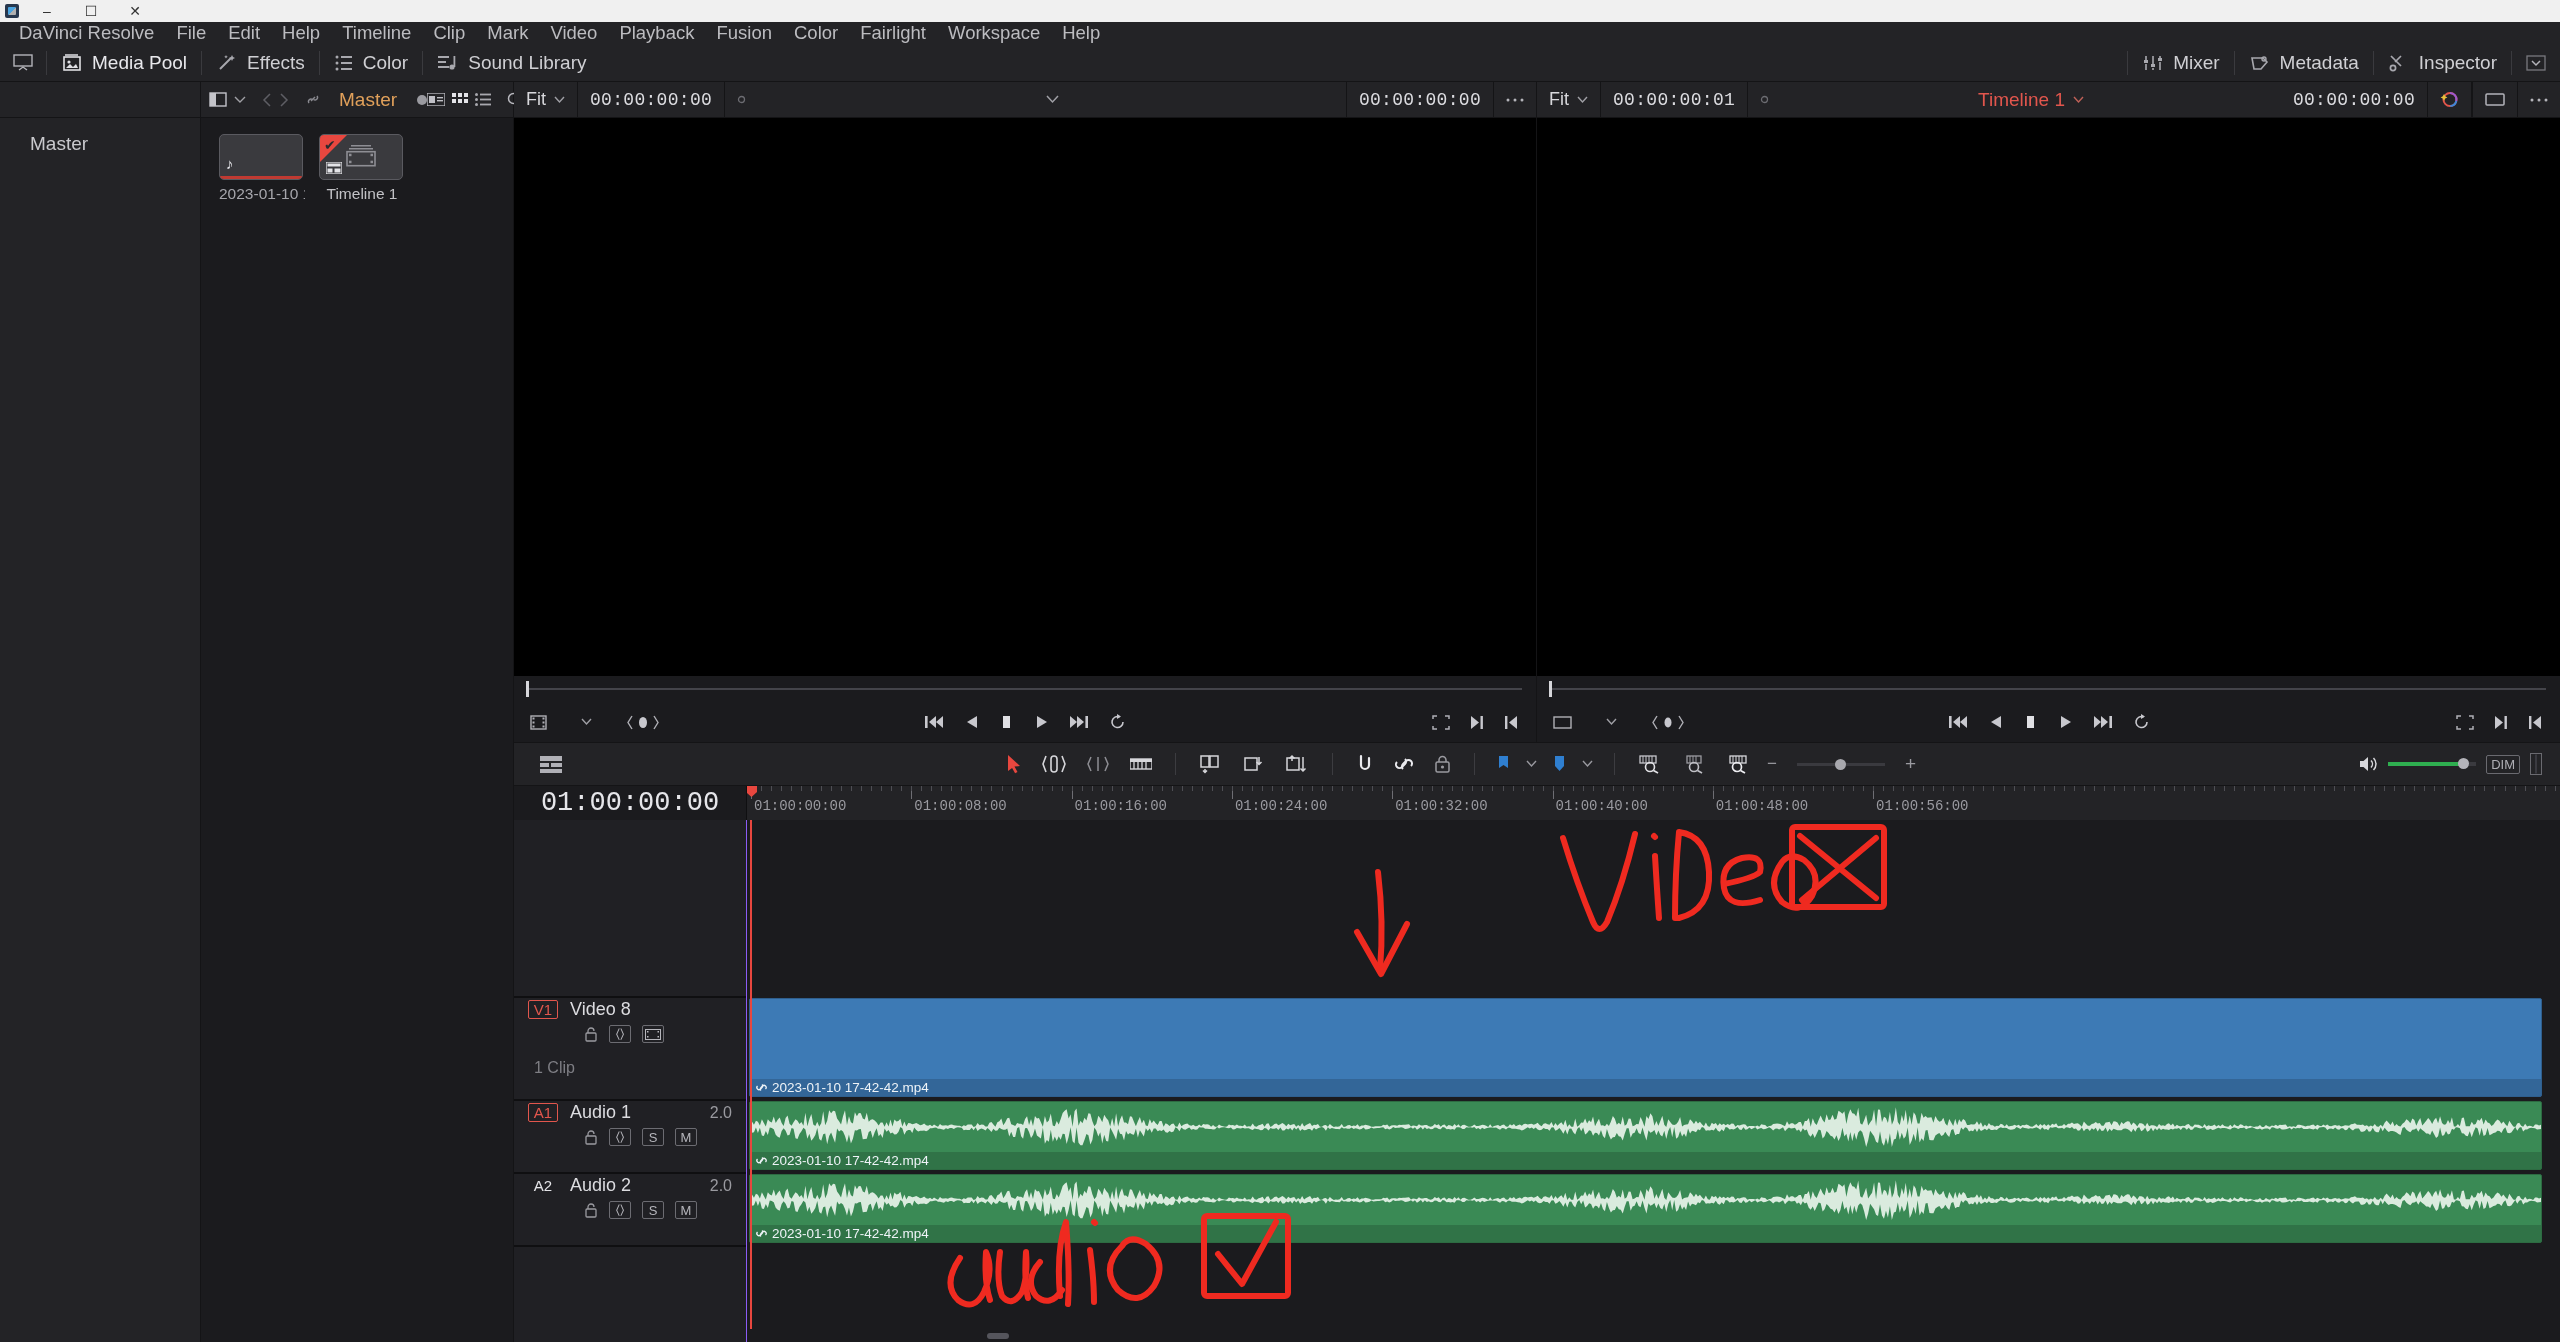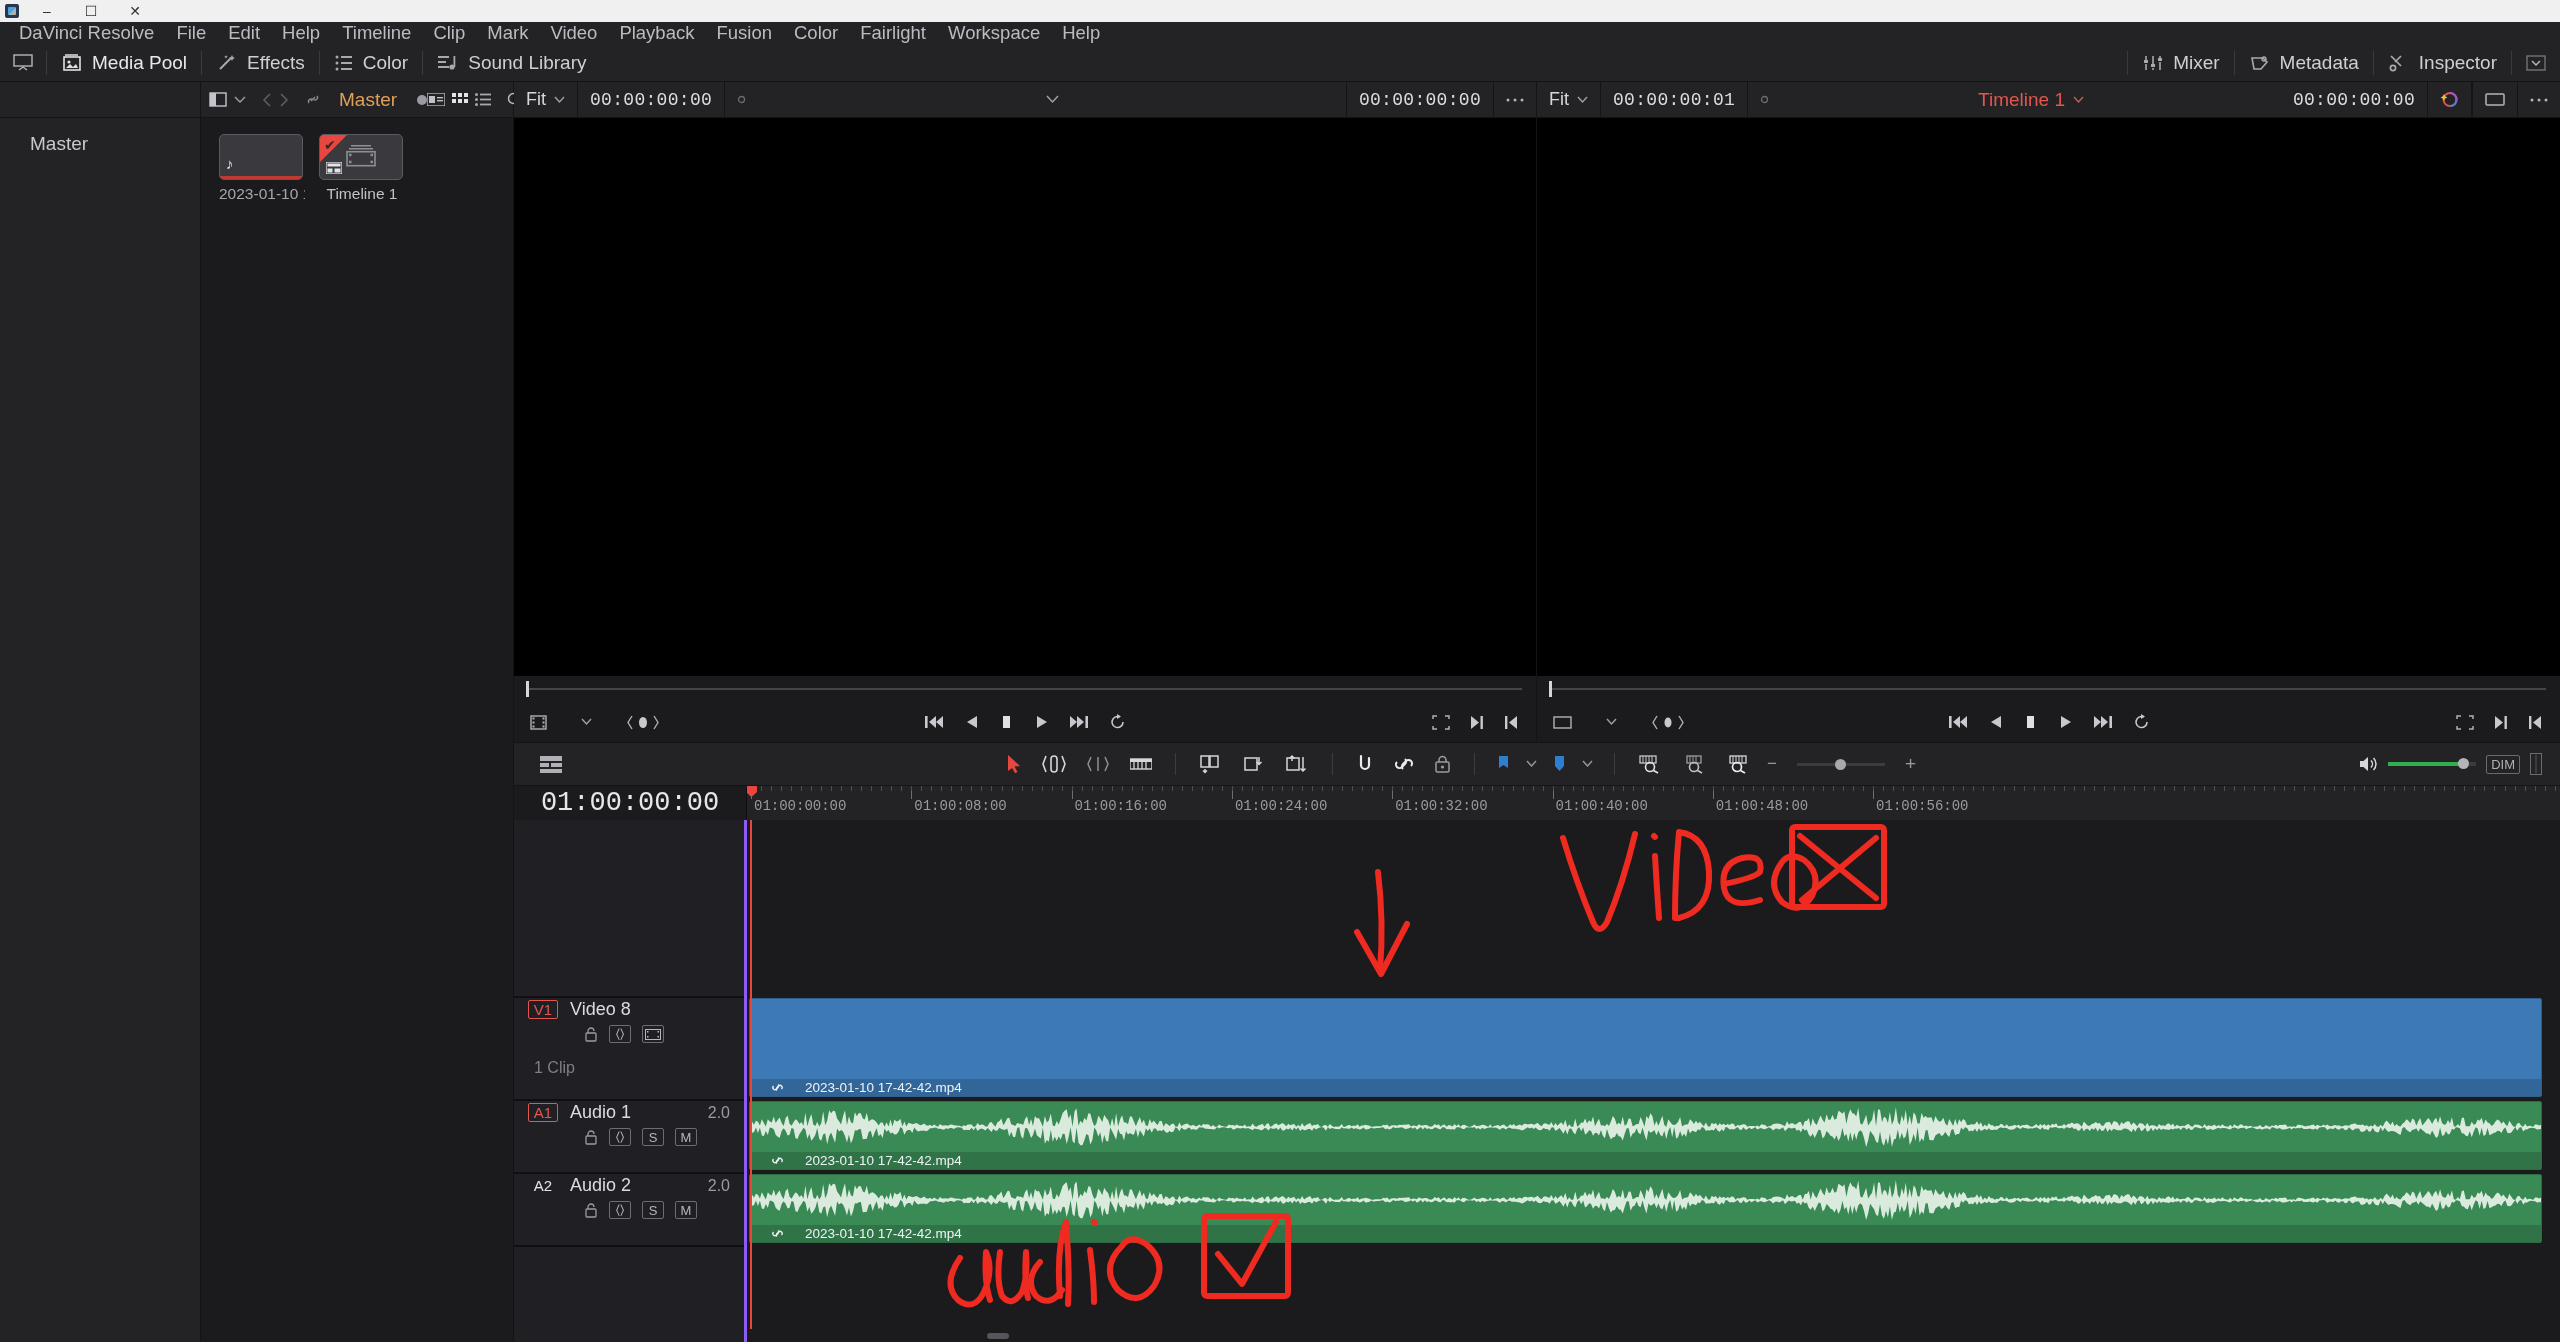--- a/index.html
+++ b/index.html
@@ -172,21 +172,21 @@
   }
   .ruler { flex:1; position:relative; background:#232326; overflow:hidden; }
   .ruler .tick { position:absolute; top:0; width:1px; background:#4e4e54; }
   .ruler .tick.min { height:5px; }
   .ruler .tick.maj { height:13px; background:#6e6e74; }
   .ruler .lbl {
     position:absolute; top:12px; font-family:"Liberation Mono", monospace;
     font-size:14px; color:#9a9aa0; white-space:nowrap; padding-left:3px;
   }
   .tl-main { flex:1; display:flex; min-height:0; position:relative; }
-  .tl-headers { width:233px; flex:0 0 233px; background:#202024; border-right:3px solid #8b5cf6; }
+  .tl-headers { width:233px; flex:0 0 233px; background:#202024; border-right:1px solid #8b5cf6; }
   .tl-tracks { flex:1; position:relative; background:#1b1b1e; overflow:hidden; }
 
   .spacer-track { height:178px; border-bottom:2px solid #0f0f11; }
   .trk-head { border-bottom:2px solid #0f0f11; }
   .trk-row1 { height:23px; display:flex; align-items:center; padding-left:14px; gap:12px; }
   .trk-badge {
     min-width:30px; height:19px; display:flex; align-items:center; justify-content:center;
     font-size:15px; border-radius:2px;
   }
   .trk-badge.on { border:1px solid #e2564d; color:#e2564d; }
@@ -199,21 +199,21 @@
     display:flex; align-items:center; justify-content:center;
     font-size:13px; color:#b6b6bc;
   }
   .trk-clips { font-size:16px; color:#7e7e84; padding:12px 0 0 20px; }
 
   .clip { position:absolute; border-radius:2px; overflow:hidden; }
   .clip.video { background:#3d7ab5; border:1px solid #2f5f8e; }
   .clip.audio { background:#3a8a55; border:1px solid #2d6b42; }
   .clip-foot {
     position:absolute; left:0; right:0; bottom:0; height:17px;
-    display:flex; align-items:center; gap:22px; padding-left:22px;
+    display:flex; align-items:center; gap:5px; padding-left:6px;
     font-size:13.5px; color:#eef3f7; background:rgba(0,0,0,.16);
   }
   .wave { position:absolute; left:0; right:0; top:0; bottom:17px; }
   .pl-head { position:absolute; top:0; width:11px; height:11px; transform:translateX(-5px); background:#e8473f;
              clip-path:polygon(0 0,100% 0,100% 55%,50% 100%,0 55%); }
   .playhead { position:absolute; top:0; bottom:0; width:2px; background:#e8473f; }
 
   
   .annot { position:absolute; pointer-events:none; }
   .hscroll {

